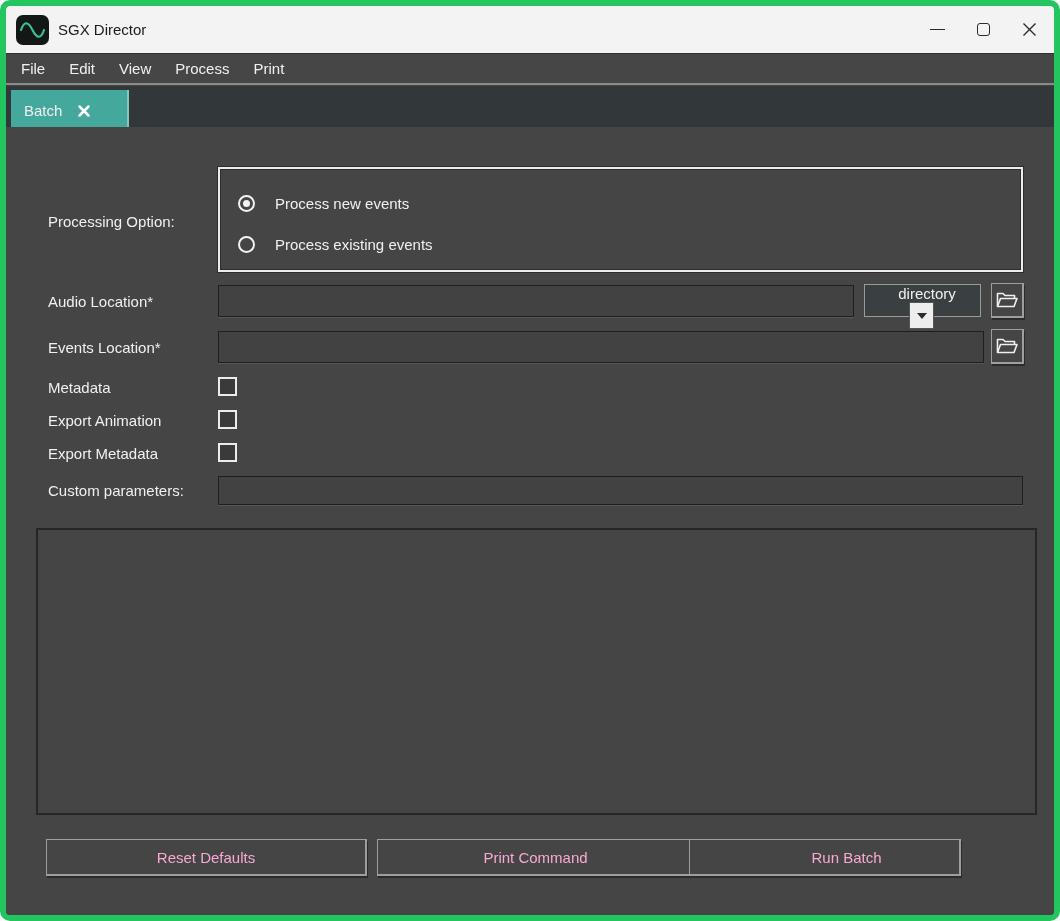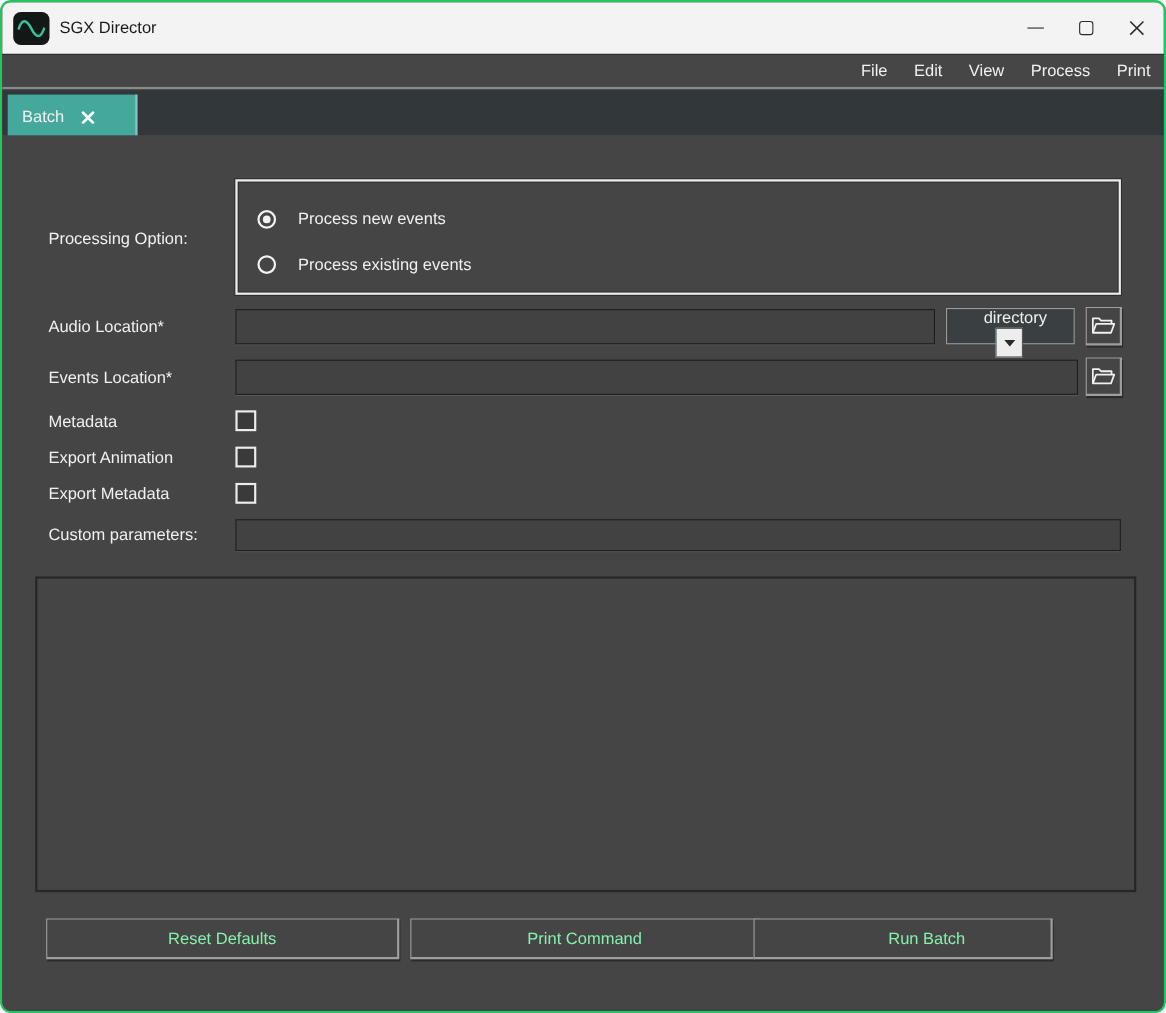--- a/index.html
+++ b/index.html
@@ -1,36 +1,36 @@
 <!DOCTYPE html>
 <html><head>
 <meta charset="utf-8">
 <style>
   * { margin:0; padding:0; box-sizing:border-box; }
   html,body { width:1060px; height:921px; background:#fbfbfb; }
   body { font-family:"Liberation Sans", sans-serif; font-size:15px; color:#f0f0f0; position:relative; }
 
   .window { position:absolute; top:0; left:0; width:1060px; height:921px;
-            border:2px solid #22c55e; border-radius:10px; overflow:hidden; background:#454545; }
+            border:6px solid #22c55e; border-radius:10px; overflow:hidden; background:#454545; }
 
   
   .titlebar { position:absolute; top:0; left:0; right:0; height:47px; background:#f3f3f3;
               display:flex; align-items:center; color:#1b1b1b; }
   .app-icon { width:33px; height:30px; margin-left:10px; background:#131816; border-radius:7px;
               display:flex; align-items:center; justify-content:center; flex:none; }
   .title-text { margin-left:9px; font-size:15px; }
   .win-controls { margin-left:auto; display:flex; height:100%; padding-right:2px; }
   .win-btn { width:46px; height:100%; display:flex; align-items:center; justify-content:center; }
   .glyph-min { width:15px; height:0; border-top:1.6px solid #2b2b2b; }
   .glyph-max { width:13px; height:13px; border:1.6px solid #2b2b2b; border-radius:3px; }
 
   
   .menubar { position:absolute; top:47px; left:0; right:0; height:32px; background:#464646;
              border-top:1px solid #303030; border-bottom:2px solid #8a8a8a;
-             display:flex; align-items:center; padding-left:3px;justify-content:flex-end; }
+             display:flex; align-items:center; padding-left:3px; }
   .menu-item { padding:0 12px; height:100%; display:flex; align-items:center; }
 
   
   .tabbar { position:absolute; top:80px; left:0; right:0; height:41px; background:#32373a; z-index:1; }
   .tab { position:absolute; left:5px; top:4px; width:118px; height:41px; background:#45a89d;
          display:flex; align-items:center; padding-left:13px; gap:15px; z-index:3;
          border-right:2px solid rgba(255,255,255,0.35); }
 
   
   .content { position:absolute; top:121px; left:0; right:0; bottom:0; background:#454545; z-index:2; }
@@ -59,21 +59,21 @@
              border:1px solid #9e9e9e; border-right-width:2px; border-bottom-width:2px;
              box-shadow:1px 2px 0 #2b2b2b; display:flex; align-items:center; justify-content:center; }
 
   .checkbox { position:absolute; left:212px; width:19px; height:19px; border:2px solid #ececec; background:#3a3a3a; }
 
   .logarea { position:absolute; left:30px; top:401px; width:1001px; height:287px;
              border:2px solid #262626; background:#454545; }
 
   .action-btn { position:absolute; top:712px; height:37px; background:#454545;
                 border:1px solid #9e9e9e; border-right-width:2px; border-bottom-width:2px;
-                box-shadow:1px 2px 0 #2b2b2b; color:#86efac; font:inherit;
+                box-shadow:1px 2px 0 #2b2b2b; color:#f9a8d4; font:inherit;
                 display:flex; align-items:center; justify-content:center; }
 </style>
 </head>
 <body>
 
 <div class="window">
 
   <div class="titlebar">
     <div class="app-icon">
       <svg width="27" height="22" viewBox="0 0 27 22">

